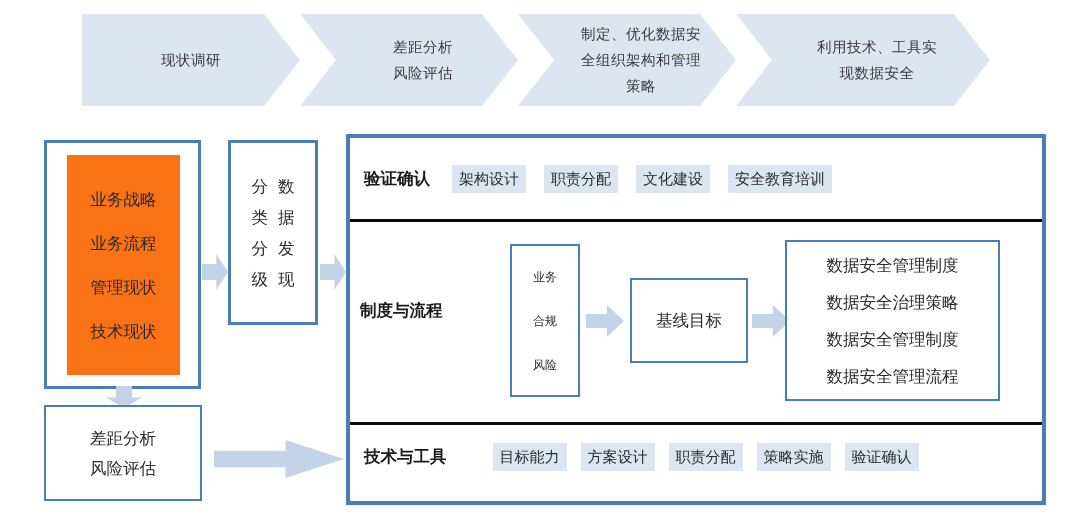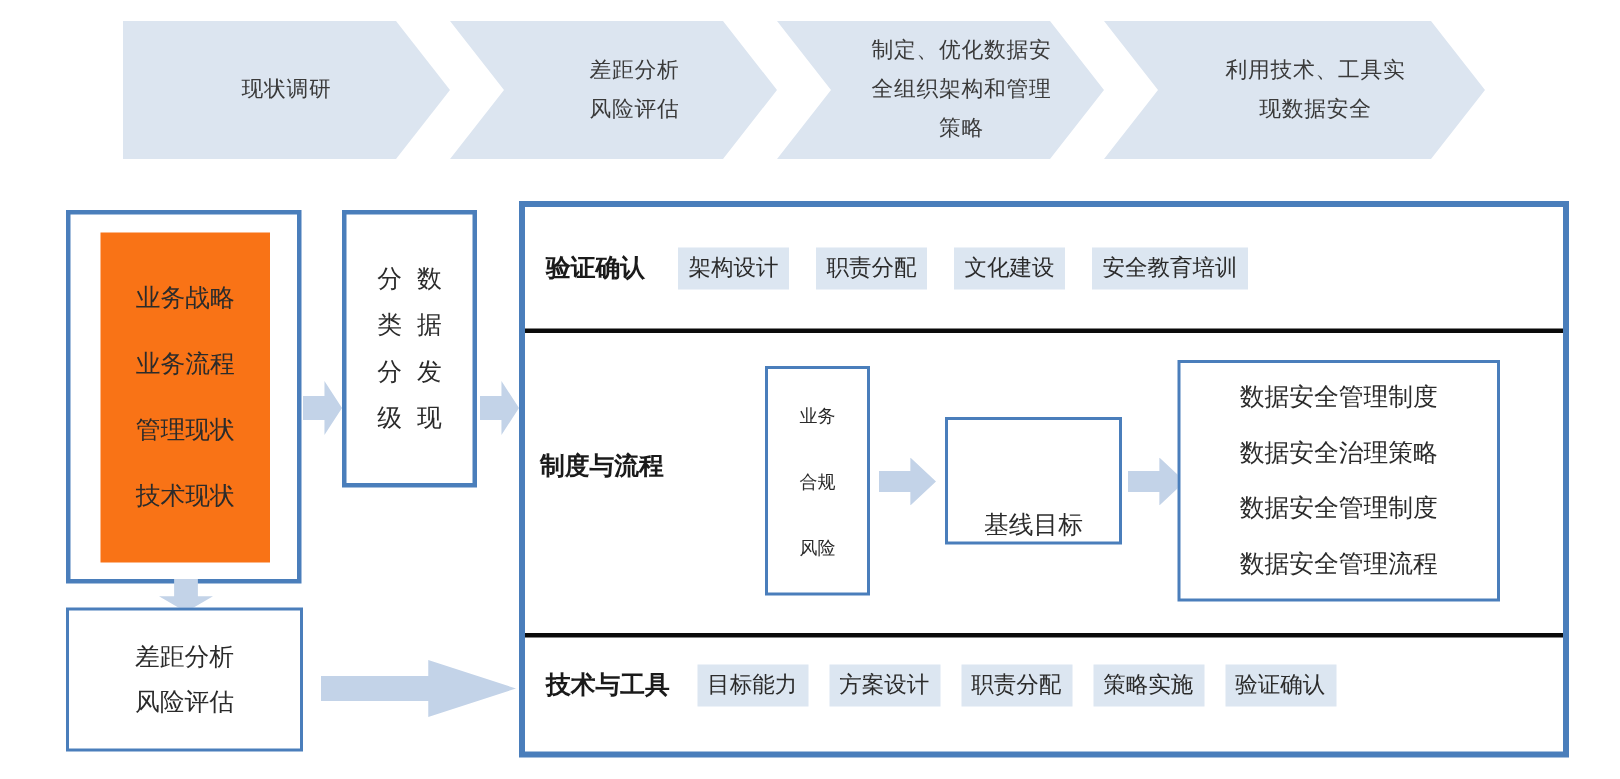--- a/index.html
+++ b/index.html
@@ -82,21 +82,21 @@
   #main-panel{
     position:absolute;left:346px;top:134px;width:700px;height:371px;
     box-sizing:border-box;border:4px solid #4a7ebb;background:#ffffff;
   }
   .divider{position:absolute;left:0;width:100%;height:3px;background:#0a0a0a;}
   #div1{top:81px;}
   #div2{top:284px;}
 
   .row{position:absolute;left:0;width:100%;display:flex;align-items:center;}
   #row1{top:0;height:81px;}
-  #row3{top:287px;height:63px;}
+  #row3{top:287px;height:63px;gap:28px;}
 
   .rowlabel{
     font-size:16.5px;font-weight:bold;color:#1a1a1a;
     white-space:nowrap;
   }
   #row1 .rowlabel{margin-left:14px;}
   #row3 .rowlabel{margin-left:14px;}
   #row2-label{
     position:absolute;left:360px;top:300px;
     font-size:16.5px;font-weight:bold;color:#1a1a1a;white-space:nowrap;
@@ -109,21 +109,21 @@
     background:#dce6f1;color:#2b2b2b;font-size:15px;
     padding:4px 7px;white-space:nowrap;line-height:20px;
   }
 
   
   #biz-box{left:510px;top:244px;width:70px;height:153px;
     display:flex;flex-direction:column;justify-content:center;align-items:center;}
   #biz-box span{font-size:12px;line-height:44px;color:#2b2b2b;}
 
   #base-box{left:630px;top:278px;width:118px;height:85px;
-    display:flex;justify-content:center;align-items:flex-end;}
+    display:flex;justify-content:center;align-items:center;}
   #base-box span{font-size:16.5px;color:#2b2b2b;white-space:nowrap;}
 
   #policy-box{left:785px;top:240px;width:215px;height:161px;
     display:flex;flex-direction:column;justify-content:center;align-items:center;}
   #policy-box span{font-size:16.5px;line-height:37px;color:#2b2b2b;white-space:nowrap;}
 </style>
 </head>
 <body>
 
 <div class="stage">

